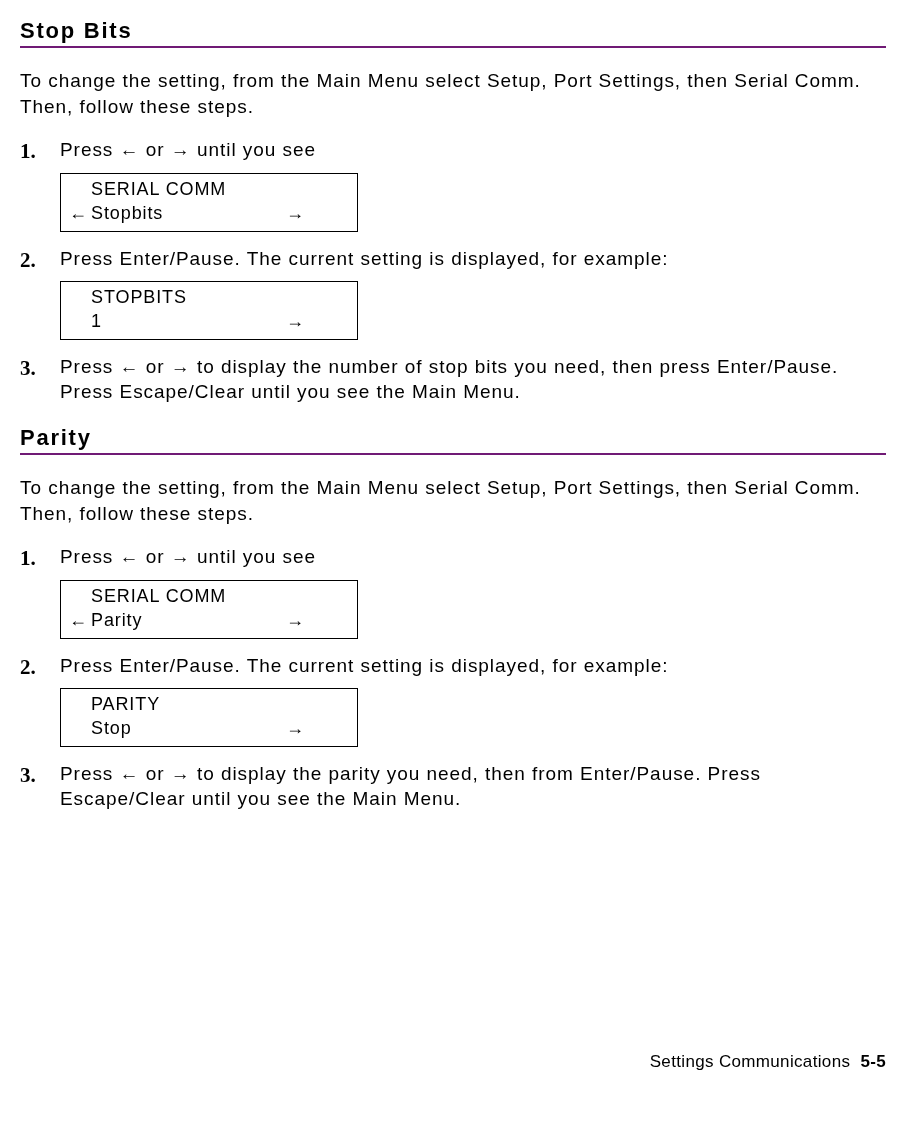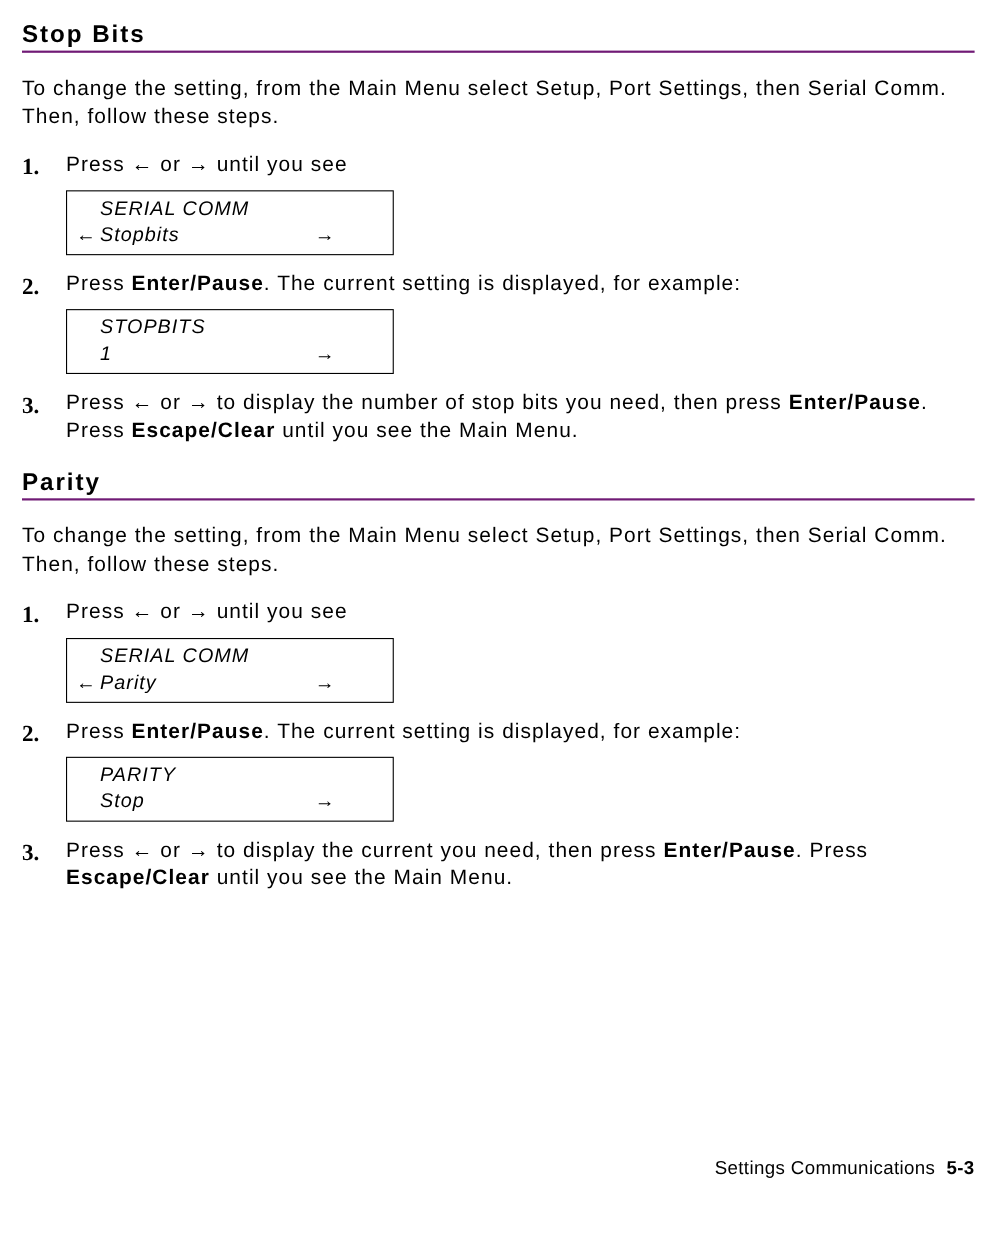--- a/index.html
+++ b/index.html
@@ -44,32 +44,31 @@
     counter-increment: step;
     content: counter(step) ".";
     position: absolute;
     left: 0;
     top: 0;
     font-weight: bold;
     font-family: "Times New Roman", Times, serif;
     font-size: 21px;
     letter-spacing: 0;
   }
-  .bold { font-weight: bold; }
+  .bold { font-weight: normal; }
   .arrow { font-family: Arial, sans-serif; font-weight: bold; }
 
   .display {
     border: 1.5px solid #000;
     width: 280px;
     margin: 10px 0 14px 0;
     padding: 3px 8px 5px 8px;
     font-size: 18px;
     line-height: 1.35;
     letter-spacing: 0.05em;
-    font-style: italic;
   }
   .display .row1 {
     padding-left: 22px;
     white-space: nowrap;
   }
   .display .row2 {
     display: flex;
     align-items: center;
     white-space: nowrap;
   }
@@ -140,19 +139,19 @@
     <div class="display">
       <div class="row1">PARITY</div>
       <div class="row2">
         <span class="left-arrow"></span>
         <span class="label">Stop</span>
         <span class="right-arrow">→</span>
       </div>
     </div>
   </li>
   <li>
-    <span>Press </span><span class="arrow">←</span><span> or </span><span class="arrow">→</span><span> to display the current you need, then press </span><span class="bold">Enter/Pause</span><span>. Press </span><span class="bold">Escape/Clear</span><span> until you see the Main Menu.</span>
+    <span>Press </span><span class="arrow">←</span><span> or </span><span class="arrow">→</span><span> to display the parity you need, then from </span><span class="bold">Enter/Pause</span><span>. Press </span><span class="bold">Escape/Clear</span><span> until you see the Main Menu.</span>
   </li>
 </ol>
 
 <div class="footer">
-  <span>Settings Communications</span>&nbsp;&nbsp;<span class="page">5-3</span>
+  <span>Settings Communications</span>&nbsp;&nbsp;<span class="page">5-5</span>
 </div>
 
 </body></html>

